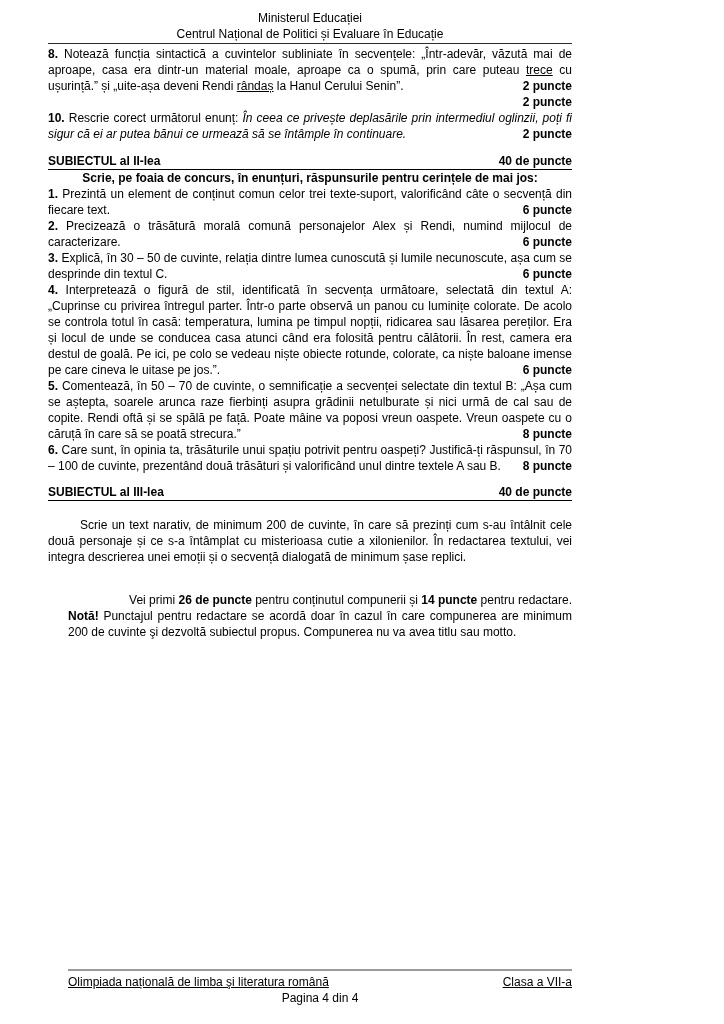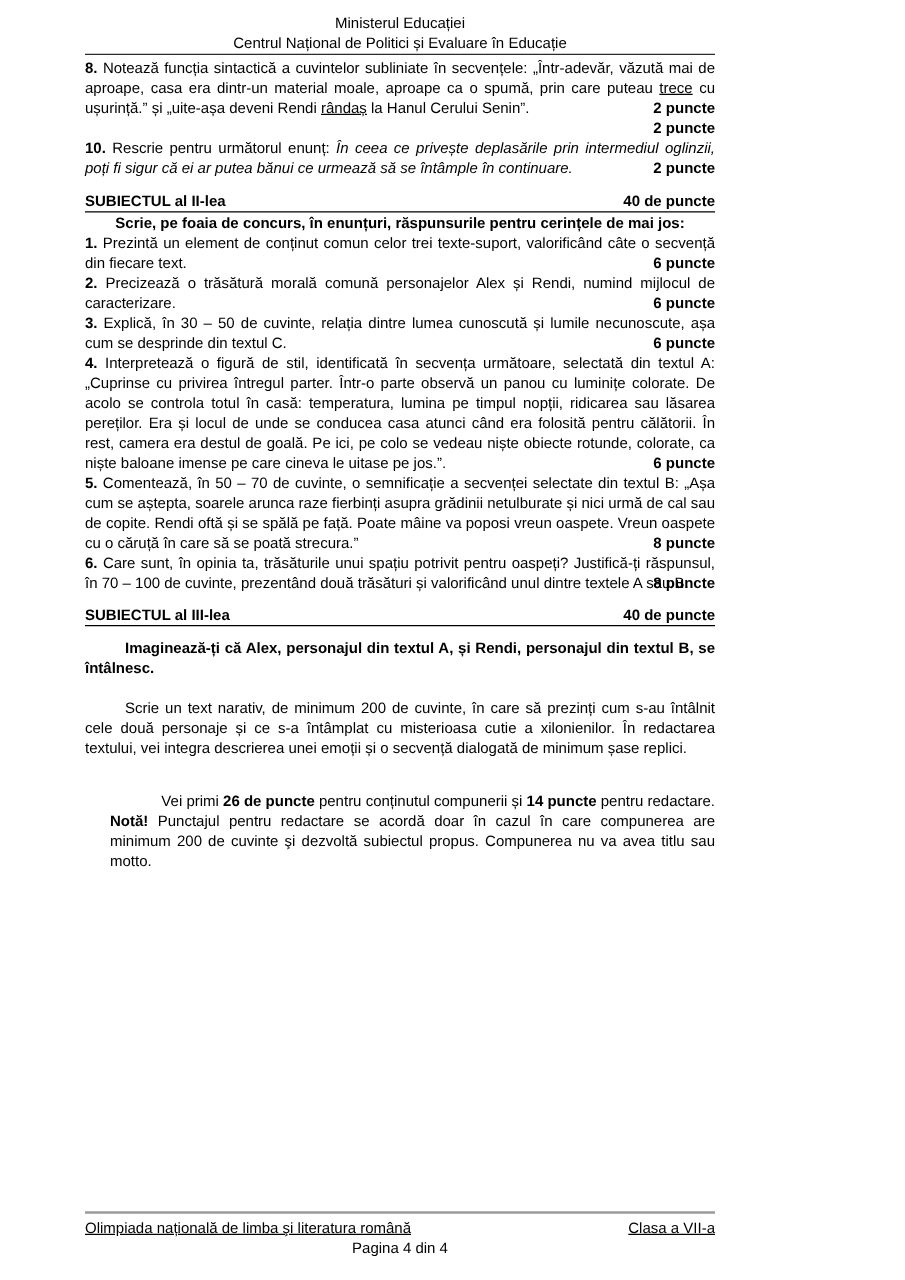--- a/index.html
+++ b/index.html
@@ -5,21 +5,21 @@
   html,body{margin:0;padding:0;background:#ffffff;}
   body{
     width:724px;height:1024px;
     font-family:"Liberation Sans","DejaVu Sans",sans-serif;
     font-size:12px;line-height:16px;color:#000;
     -webkit-font-smoothing:antialiased;
   }
   .page{
     position:relative;width:636px;height:1024px;
     box-sizing:border-box;background:#ffffff;overflow:hidden;
-    padding:10px 64px 0 68px;
+    padding:10px 64px 0 48px;
   }
   .header{text-align:center;}
   .header div{white-space:nowrap;}
   .hrule{border-bottom:1.6px solid #2b2b2b;margin-top:1px;}
   .body-text{margin-top:2px;}
   p{margin:0;}
   .item{text-align:justify;position:relative;}
   .qnum{font-weight:700;}
   .pts{position:absolute;right:0;bottom:0;font-weight:700;background:transparent;}
   .pts-line{text-align:right;font-weight:700;}
@@ -50,21 +50,21 @@
     <div>Centrul Național de Politici și Evaluare în Educație</div>
     <div class="hrule"></div>
   </div>
 
   <div class="body-text">
 
     <p class="item"><b class="qnum">8.</b><span> Notează funcția sintactică a cuvintelor subliniate în secvențele: „Într-adevăr, văzută mai de aproape, casa era dintr-un material moale, aproape ca o spumă, prin care puteau </span><u>trece</u><span> cu ușurință.” și „uite-așa deveni Rendi </span><u>rândaș</u><span> la Hanul Cerului Senin”.</span><span class="pts">2 puncte</span></p>
 
     <p class="pts-line">2 puncte</p>
 
-    <p class="item"><b class="qnum">10.</b><span> Rescrie pentru următorul enunț: </span><i>În ceea ce privește deplasările prin intermediul oglinzii, poți fi sigur că ei ar putea bănui ce urmează să se întâmple în continuare.</i><span class="pts">2 puncte</span></p>
+    <p class="item"><b class="qnum">10.</b><span> Rescrie corect următorul enunț: </span><i>În ceea ce privește deplasările prin intermediul oglinzii, poți fi sigur că ei ar putea bănui ce urmează să se întâmple în continuare.</i><span class="pts">2 puncte</span></p>
 
     <div class="subj">
       <span>SUBIECTUL al II-lea</span>
       <span>40 de puncte</span>
     </div>
     <p class="intro">Scrie, pe foaia de concurs, în enunțuri, răspunsurile pentru cerințele de mai jos:</p>
 
     <p class="item"><b class="qnum">1.</b><span> Prezintă un element de conținut comun celor trei texte-suport, valorificând câte o secvență din fiecare text.</span><span class="pts">6 puncte</span></p>
 
     <p class="item"><b class="qnum">2.</b><span> Precizează o trăsătură morală comună personajelor Alex și Rendi, numind mijlocul de caracterizare.</span><span class="pts">6 puncte</span></p>
@@ -75,21 +75,20 @@
 
     <p class="item"><b class="qnum">5.</b><span> Comentează, în 50 – 70 de cuvinte, o semnificație a secvenței selectate din textul B: „Așa cum se aștepta, soarele arunca raze fierbinți asupra grădinii netulburate și nici urmă de cal sau de copite. Rendi oftă și se spălă pe față. Poate mâine va poposi vreun oaspete. Vreun oaspete cu o căruță în care să se poată strecura.”</span><span class="pts">8 puncte</span></p>
 
     <p class="item"><b class="qnum">6.</b><span> Care sunt, în opinia ta, trăsăturile unui spațiu potrivit pentru oaspeți? Justifică-ți răspunsul, în 70 – 100 de cuvinte, prezentând două trăsături și valorificând unul dintre textele A sau B.</span><span class="pts">8 puncte</span></p>
 
     <div class="subj subj3">
       <span>SUBIECTUL al III-lea</span>
       <span>40 de puncte</span>
     </div>
 
-    <p class="task">Imaginează-ți că Alex, personajul din textul A, și Rendi, personajul din textul B, se întâlnesc.</p>
 
     <p class="narr">Scrie un text narativ, de minimum 200 de cuvinte, în care să prezinți cum s-au întâlnit cele două personaje și ce s-a întâmplat cu misterioasa cutie a xilonienilor. În redactarea textului, vei integra descrierea unei emoții și o secvență dialogată de minimum șase replici.</p>
 
     <p class="award"><span>Vei primi </span><b>26 de puncte</b><span> pentru conținutul compunerii și </span><b>14 puncte</b><span> pentru redactare.</span></p>
 
     <p class="note"><b>Notă!</b><span> Punctajul pentru redactare se acordă doar în cazul în care compunerea are minimum 200 de cuvinte şi dezvoltă subiectul propus. Compunerea nu va avea titlu sau motto.</span></p>
 
   </div>
 
   <div class="footer">

